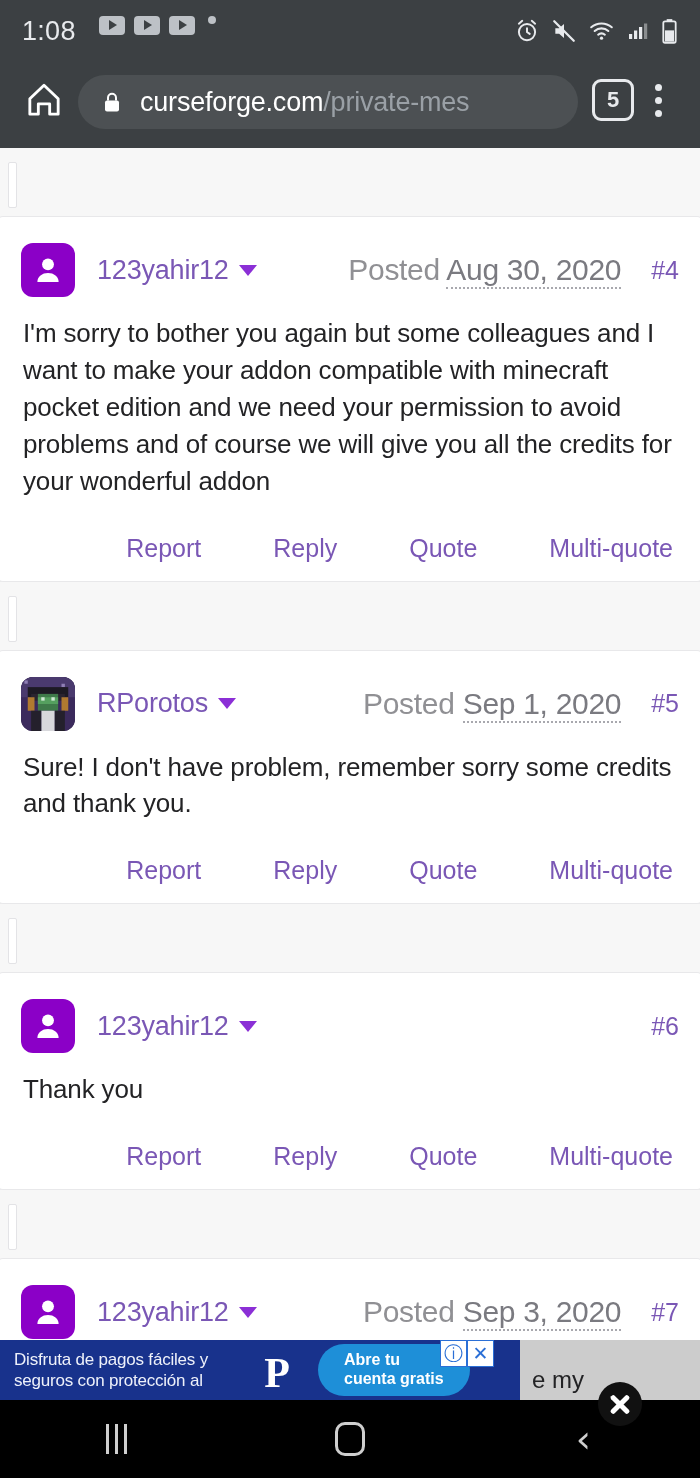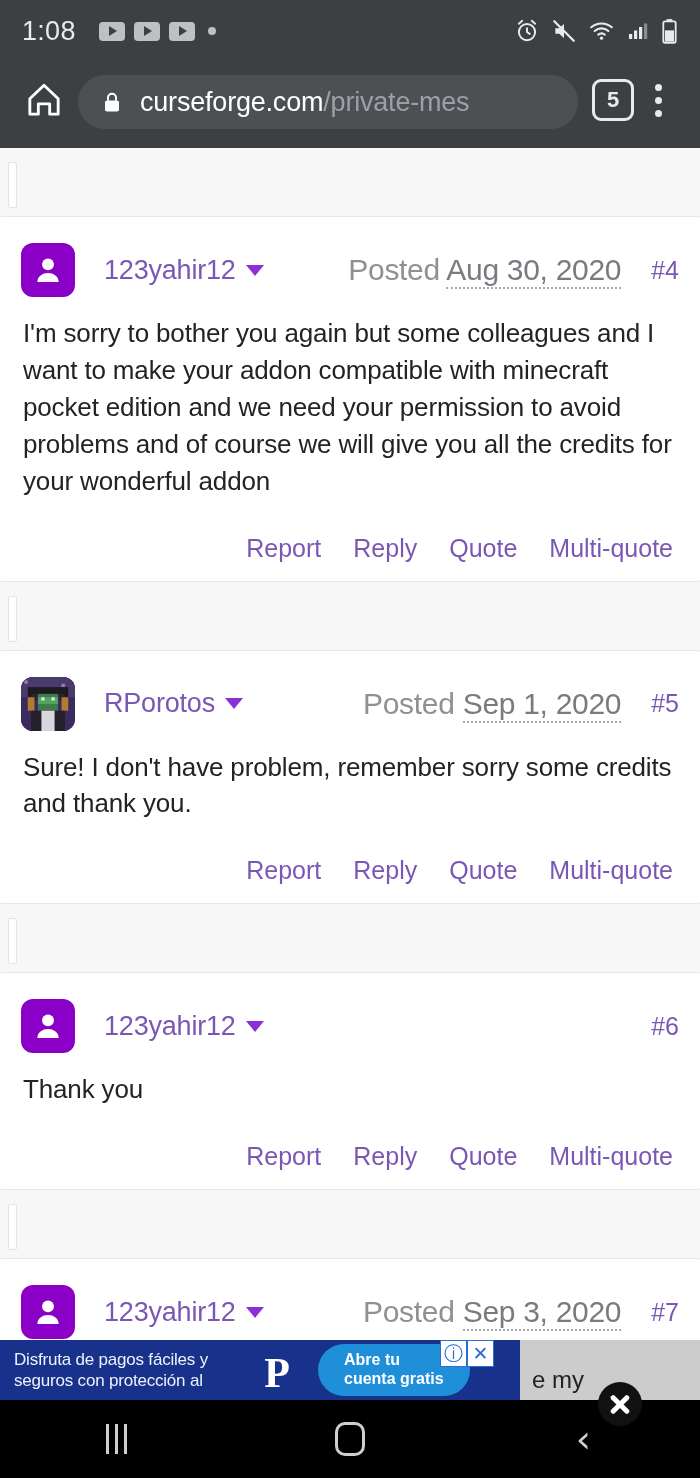--- a/index.html
+++ b/index.html
@@ -10,21 +10,21 @@
     overflow:hidden;
   }
   .phone { position:relative; width:700px; height:1478px; background:#fff; }
 
   
   .statusbar {
     height:62px; background:#3c4043; display:flex; align-items:center;
     padding:0 22px; color:#e8eaed;
   }
   .sb-clock { font-size:27px; letter-spacing:.3px; color:#e8eaed; margin-right:14px; }
-  .sb-left { display:flex; align-items:center; gap:9px; flex:1; }
+  .sb-left { display:flex; gap:9px; flex:1; }
   .yt-ico {
     width:26px; height:19px; background:#bdc1c6; border-radius:4px;
     display:flex; align-items:center; justify-content:center;
   }
   .yt-ico::after {
     content:""; width:0; height:0; border-left:8px solid #3c4043;
     border-top:5px solid transparent; border-bottom:5px solid transparent;
     margin-left:2px;
   }
   .sb-dot { width:8px; height:8px; border-radius:50%; background:#bdc1c6; margin-left:4px; }
@@ -74,41 +74,41 @@
     margin:0 -1px;
   }
   .post-head { display:flex; align-items:center; margin-bottom:18px; }
   .avatar {
     width:54px; height:54px; border-radius:12px; flex:none;
     display:flex; align-items:center; justify-content:center; overflow:hidden;
   }
   .avatar.default { background:#8b00c7; }
   .avatar.img { background:#2b2040; }
   .author {
-    margin-left:29px; font-size:27px; color:#7a57b5; letter-spacing:-.2px;
+    margin-left:22px; font-size:27px; color:#7a57b5; letter-spacing:-.2px;
     display:flex; align-items:center; gap:10px;
   }
   .caret {
     width:0; height:0; border-left:9px solid transparent;
     border-right:9px solid transparent; border-top:11px solid #8b2fd6;
   }
   .meta { margin-left:auto; display:flex; align-items:center; gap:30px; }
   .posted { font-size:30px; color:#909094; letter-spacing:-.3px; }
   .posted .date {
     color:#7a7a80;
     border-bottom:2px dotted #a8a8ae;
     padding-bottom:1px;
   }
   .postnum { font-size:25px; color:#7a57b5; }
   .body {
     font-size:26px; line-height:1.42; color:#232325; letter-spacing:-.15px;
     padding:0 2px;
   }
   .actions {
-    display:flex; justify-content:flex-end; gap:32px;
+    display:flex; justify-content:flex-end; gap:72px;
     margin-top:34px; padding-right:6px;
   }
   .actions a { font-size:25px; color:#7a57b5; text-decoration:none; }
 
   
   .ad {
     position:absolute; left:0; right:0; bottom:78px; height:60px;
     background:#ccc; display:flex; align-items:stretch; z-index:20;
   }
   .ad-inner {

